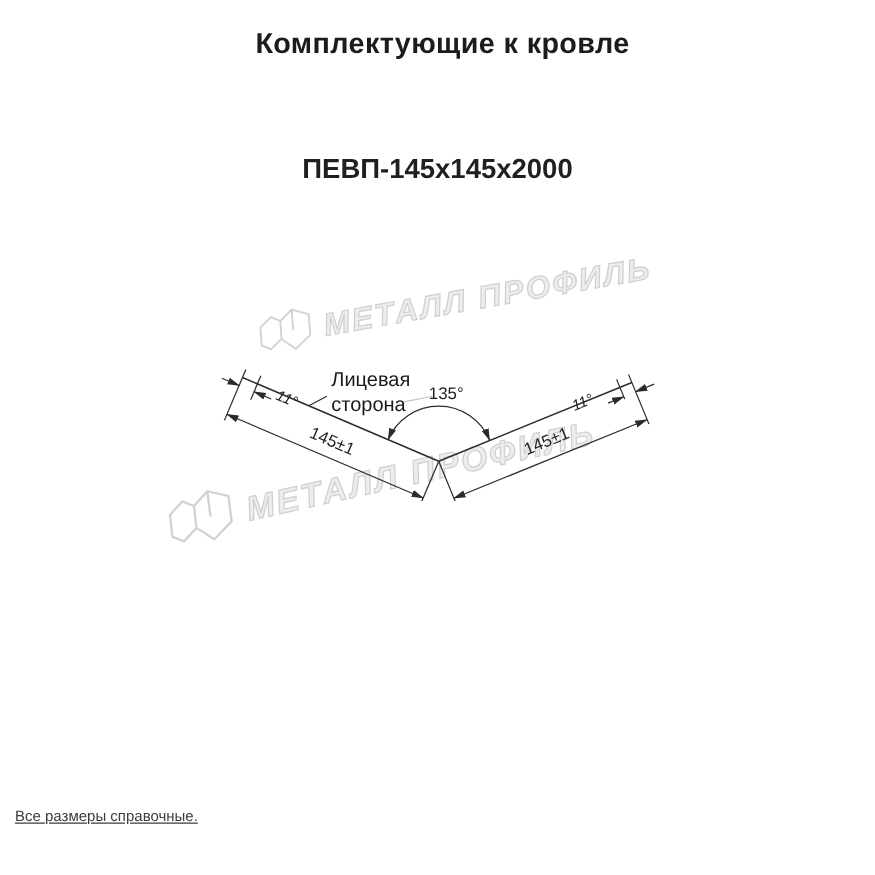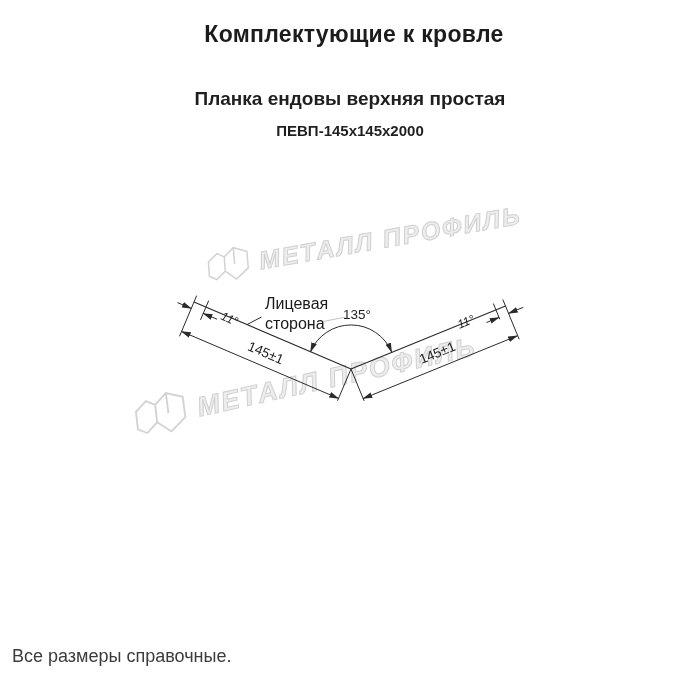--- a/index.html
+++ b/index.html
@@ -18,21 +18,21 @@
     text-align: center; font-size: 23px; font-weight: bold;
     color: #1c1c1c; letter-spacing: 0.3px; margin-left: 44px;
   }
   .product-name {
     position: absolute; top: 88px; left: 0; width: 700px;
     text-align: center; font-size: 19px; font-weight: bold;
     color: #1f1f1f;
   }
   .product-code {
     position: absolute; top: 122px; left: 0; width: 700px;
-    text-align: center; font-size: 15px; font-weight: bold;
+    text-align: center; font-size: 22px; font-weight: bold;
     color: #1f1f1f;
   }
 
   
   .wm {
     position: absolute; display: flex; align-items: center; gap: 6px;
     pointer-events: none; z-index: 1; white-space: nowrap;
   }
   .wm-text {
     font-weight: bold; font-style: italic; letter-spacing: 2px;
@@ -61,22 +61,23 @@
     font-family: "Liberation Sans", sans-serif;
     fill: #1f1f1f; font-size: 12px; font-style: italic;
   }
   .callout-text {
     font-family: "Liberation Sans", sans-serif;
     fill: #1a1a1a; font-size: 16px;
   }
 
   
   .footnote {
-    position: absolute; left: 12px; font-size: 18px; color: #3c3c3c;
+    position: absolute; left: 12px; font-size: 12px; color: #3c3c3c;
     z-index: 3;
+    text-decoration: underline;
   }
   .footnote.l1 { top: 646px; }
   .footnote.l2 { top: 664px; }
 </style>
 </head>
 <body>
 
 <div class="page">
 
   <div class="wm wm1">
@@ -91,21 +92,20 @@
   <div class="wm wm2">
     <svg class="wm-logo" viewBox="0 0 64 52" aria-hidden="true">
       <path d="M3 35 L5 16 L18 7 L27 13 L25 32 L12 41 Z"></path>
       <path d="M27 13 L41 3 L58 11 L56 33 L38 45 L25 32"></path>
       <path d="M41 3 L39 25"></path>
     </svg>
     <span class="wm-text">МЕТАЛЛ ПРОФИЛЬ</span>
   </div>
 
   <div class="doc-title">Комплектующие к кровле</div>
-  <div class="product-name">Планка ендовы верхняя простая</div>
   <div class="product-code">ПЕВП-145х145х2000</div>
 
   <svg class="drawing" viewBox="0 0 700 700">
     <defs>
       <marker id="arr" viewBox="0 0 10 7" refX="9.3" refY="3.5" markerWidth="10" markerHeight="7" orient="auto-start-reverse" markerUnits="userSpaceOnUse">
         <path d="M0 0.6 L10 3.5 L0 6.4 Z" fill="#2b2b2b"></path>
       </marker>
     </defs>
 
     <line class="ln" x1="194" y1="302" x2="351" y2="369"></line>

